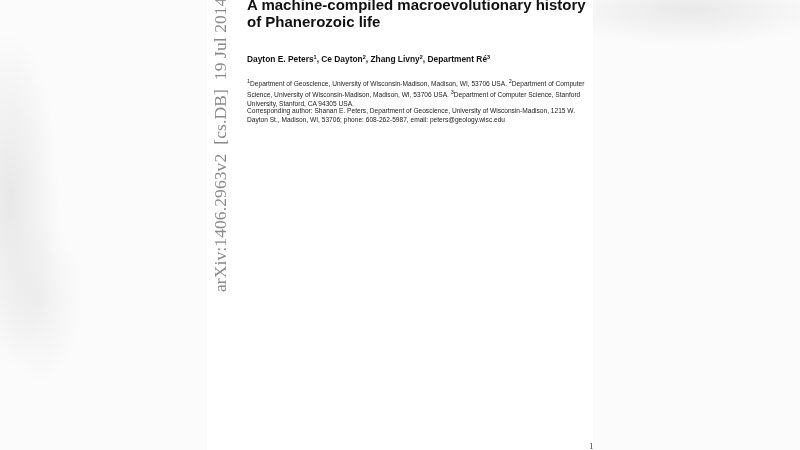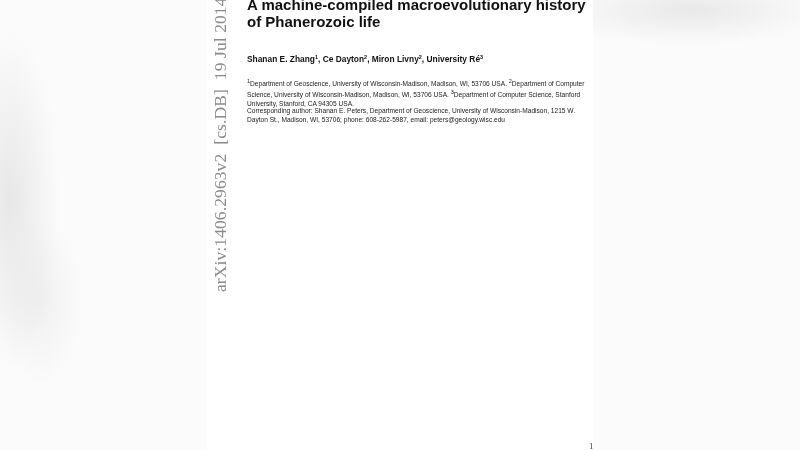--- a/index.html
+++ b/index.html
@@ -86,21 +86,21 @@
 
 <div class="backdrop"></div>
 
 <div class="page"></div>
 
 <div class="arxiv-stamp">arXiv:1406.2963v2  [cs.DB]  19 Jul 2014</div>
 
 <h1 class="title">A machine-compiled macroevolutionary history of Phanerozoic life</h1>
 
 <div class="authors">
-  <span>Shanan E. Zhang</span><sup>1</sup><span>, </span><span>Ce Dayton</span><sup>2</sup><span>, </span><span>Miron Livny</span><sup>2</sup><span>, </span><span>University Ré</span><sup>3</sup>
+  <span>Dayton E. Peters</span><sup>1</sup><span>, </span><span>Ce Dayton</span><sup>2</sup><span>, </span><span>Zhang Livny</span><sup>2</sup><span>, </span><span>Department Ré</span><sup>3</sup>
 </div>
 
 <div class="affil">
   <sup>1</sup><span>Department of Geoscience, University of Wisconsin-Madison, Madison, WI, 53706 USA. </span><sup>2</sup><span>Department of Computer Science, University of Wisconsin-Madison, Madison, WI, 53706 USA. </span><sup>3</sup><span>Department of Computer Science, Stanford University, Stanford, CA 94305 USA.</span>
 </div>
 
 <div class="corresp">Corresponding author: Shanan E. Peters, Department of Geoscience, University of Wisconsin-Madison, 1215 W. Dayton St., Madison, WI, 53706; phone: 608-262-5987, email: peters@geology.wisc.edu</div>
 
 <div class="page-number">1</div>
 

